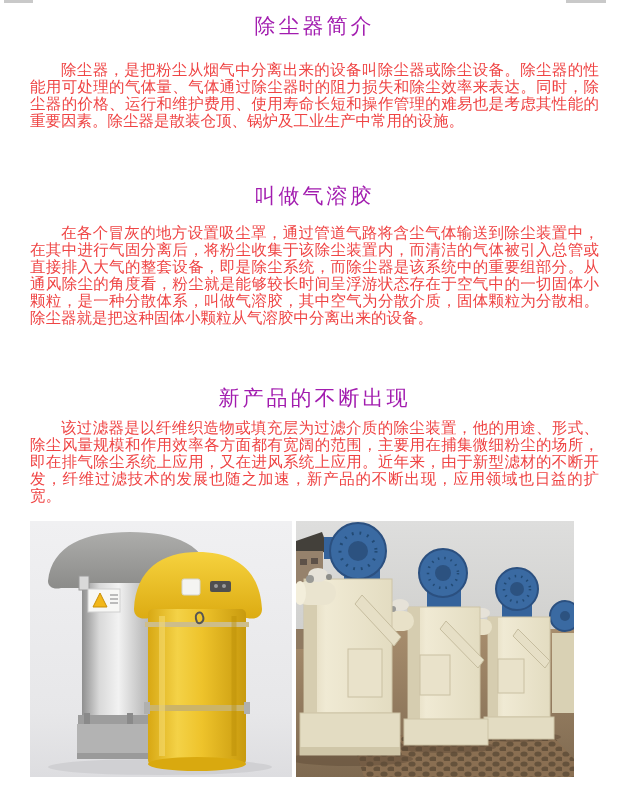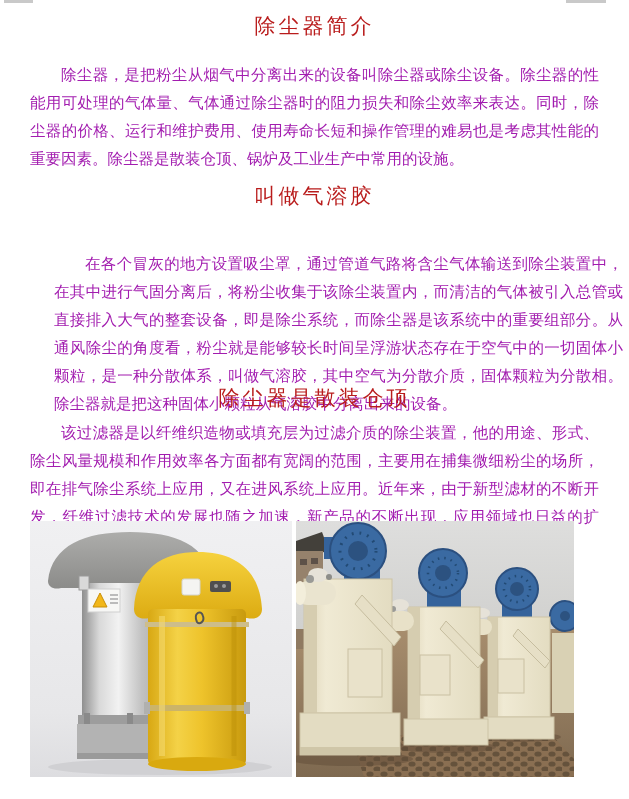--- a/index.html
+++ b/index.html
@@ -10,52 +10,52 @@
   }
   .page { position: relative; width: 629px; height: 799px; background: #ffffff; }
 
   .topfrag { position: absolute; top: 0; height: 3px; background: #c9c9c9; }
   .topfrag.left  { left: 4px;  width: 29px; }
   .topfrag.right { left: 566px; width: 40px; }
 
   .heading {
     position: absolute; left: 0; width: 629px;
     font-size: 21px; font-weight: normal; letter-spacing: 3px;
-    text-align: center; color: #b91c1c; line-height: 28px;
+    text-align: center; color: #a21caf; line-height: 28px;
   }
   .para {
     position: absolute; left: 30px; width: 569px;
-    font-size: 15.5px; line-height: 28px; text-align: justify;
-    text-indent: 2em; color: #a21caf;
+    font-size: 15.5px; line-height: 17px; text-align: justify;
+    text-indent: 2em; color: #ef4444;
   }
   #heading-1 { top: 12px; }
   #para-1    { top: 61px; }
   #heading-2 { top: 182px; }
-  #para-2    { top: 250px; margin-left: 24px; }
+  #para-2    { top: 224px; }
   #heading-3 { top: 384px; }
   #para-3    { top: 419px; }
 
   .photos { position: absolute; top: 521px; left: 30px; display: flex; gap: 4px; }
   .photo { display: block; font-size: 0; line-height: 0; }
 </style>
 </head>
 <body>
 
 <div class="page">
 
   <div class="topfrag left"></div>
   <div class="topfrag right"></div>
 
   <div id="heading-1" class="heading">除尘器简介</div>
   <div id="para-1" class="para">除尘器，是把粉尘从烟气中分离出来的设备叫除尘器或除尘设备。除尘器的性能用可处理的气体量、气体通过除尘器时的阻力损失和除尘效率来表达。同时，除尘器的价格、运行和维护费用、使用寿命长短和操作管理的难易也是考虑其性能的重要因素。除尘器是散装仓顶、锅炉及工业生产中常用的设施。</div>
 
   <div id="heading-2" class="heading">叫做气溶胶</div>
   <div id="para-2" class="para">在各个冒灰的地方设置吸尘罩，通过管道气路将含尘气体输送到除尘装置中，在其中进行气固分离后，将粉尘收集于该除尘装置内，而清洁的气体被引入总管或直接排入大气的整套设备，即是除尘系统，而除尘器是该系统中的重要组部分。从通风除尘的角度看，粉尘就是能够较长时间呈浮游状态存在于空气中的一切固体小颗粒，是一种分散体系，叫做气溶胶，其中空气为分散介质，固体颗粒为分散相。除尘器就是把这种固体小颗粒从气溶胶中分离出来的设备。</div>
 
-  <div id="heading-3" class="heading">除尘器是散装仓顶</div>
+  <div id="heading-3" class="heading">新产品的不断出现</div>
   <div id="para-3" class="para">该过滤器是以纤维织造物或填充层为过滤介质的除尘装置，他的用途、形式、除尘风量规模和作用效率各方面都有宽阔的范围，主要用在捕集微细粉尘的场所，即在排气除尘系统上应用，又在进风系统上应用。近年来，由于新型滤材的不断开发，纤维过滤技术的发展也随之加速，新产品的不断出现，应用领域也日益的扩宽。</div>
 
   <div class="photos">
 
     <div class="photo">
       <svg width="262" height="256" viewBox="0 0 262 256">
         <defs>
           <linearGradient id="lbg" x1="0" y1="0" x2="0" y2="1">
             <stop offset="0" stop-color="#f0f0f2"></stop>
               <stop offset="0.75" stop-color="#e7e7e9"></stop>

